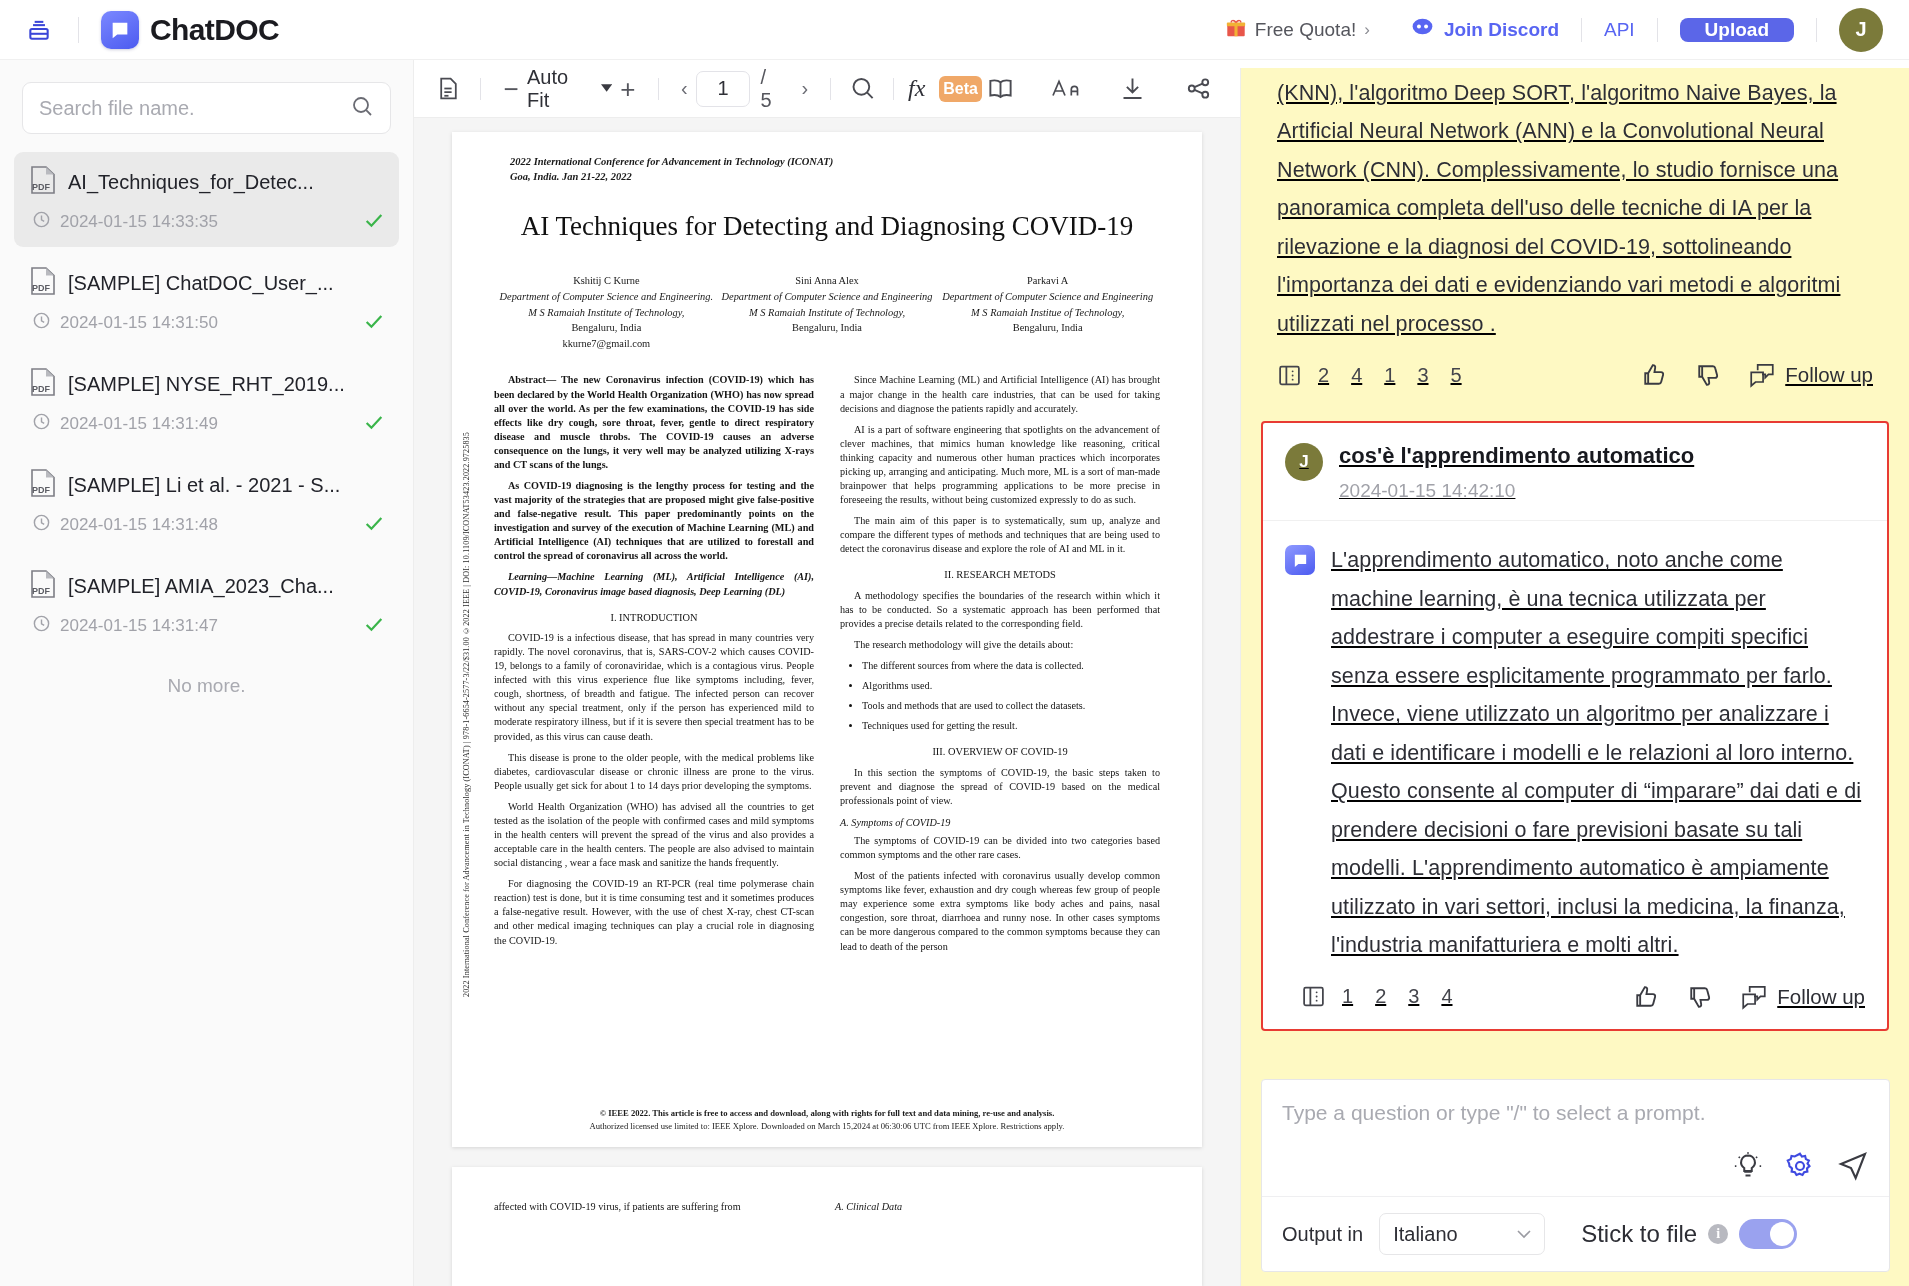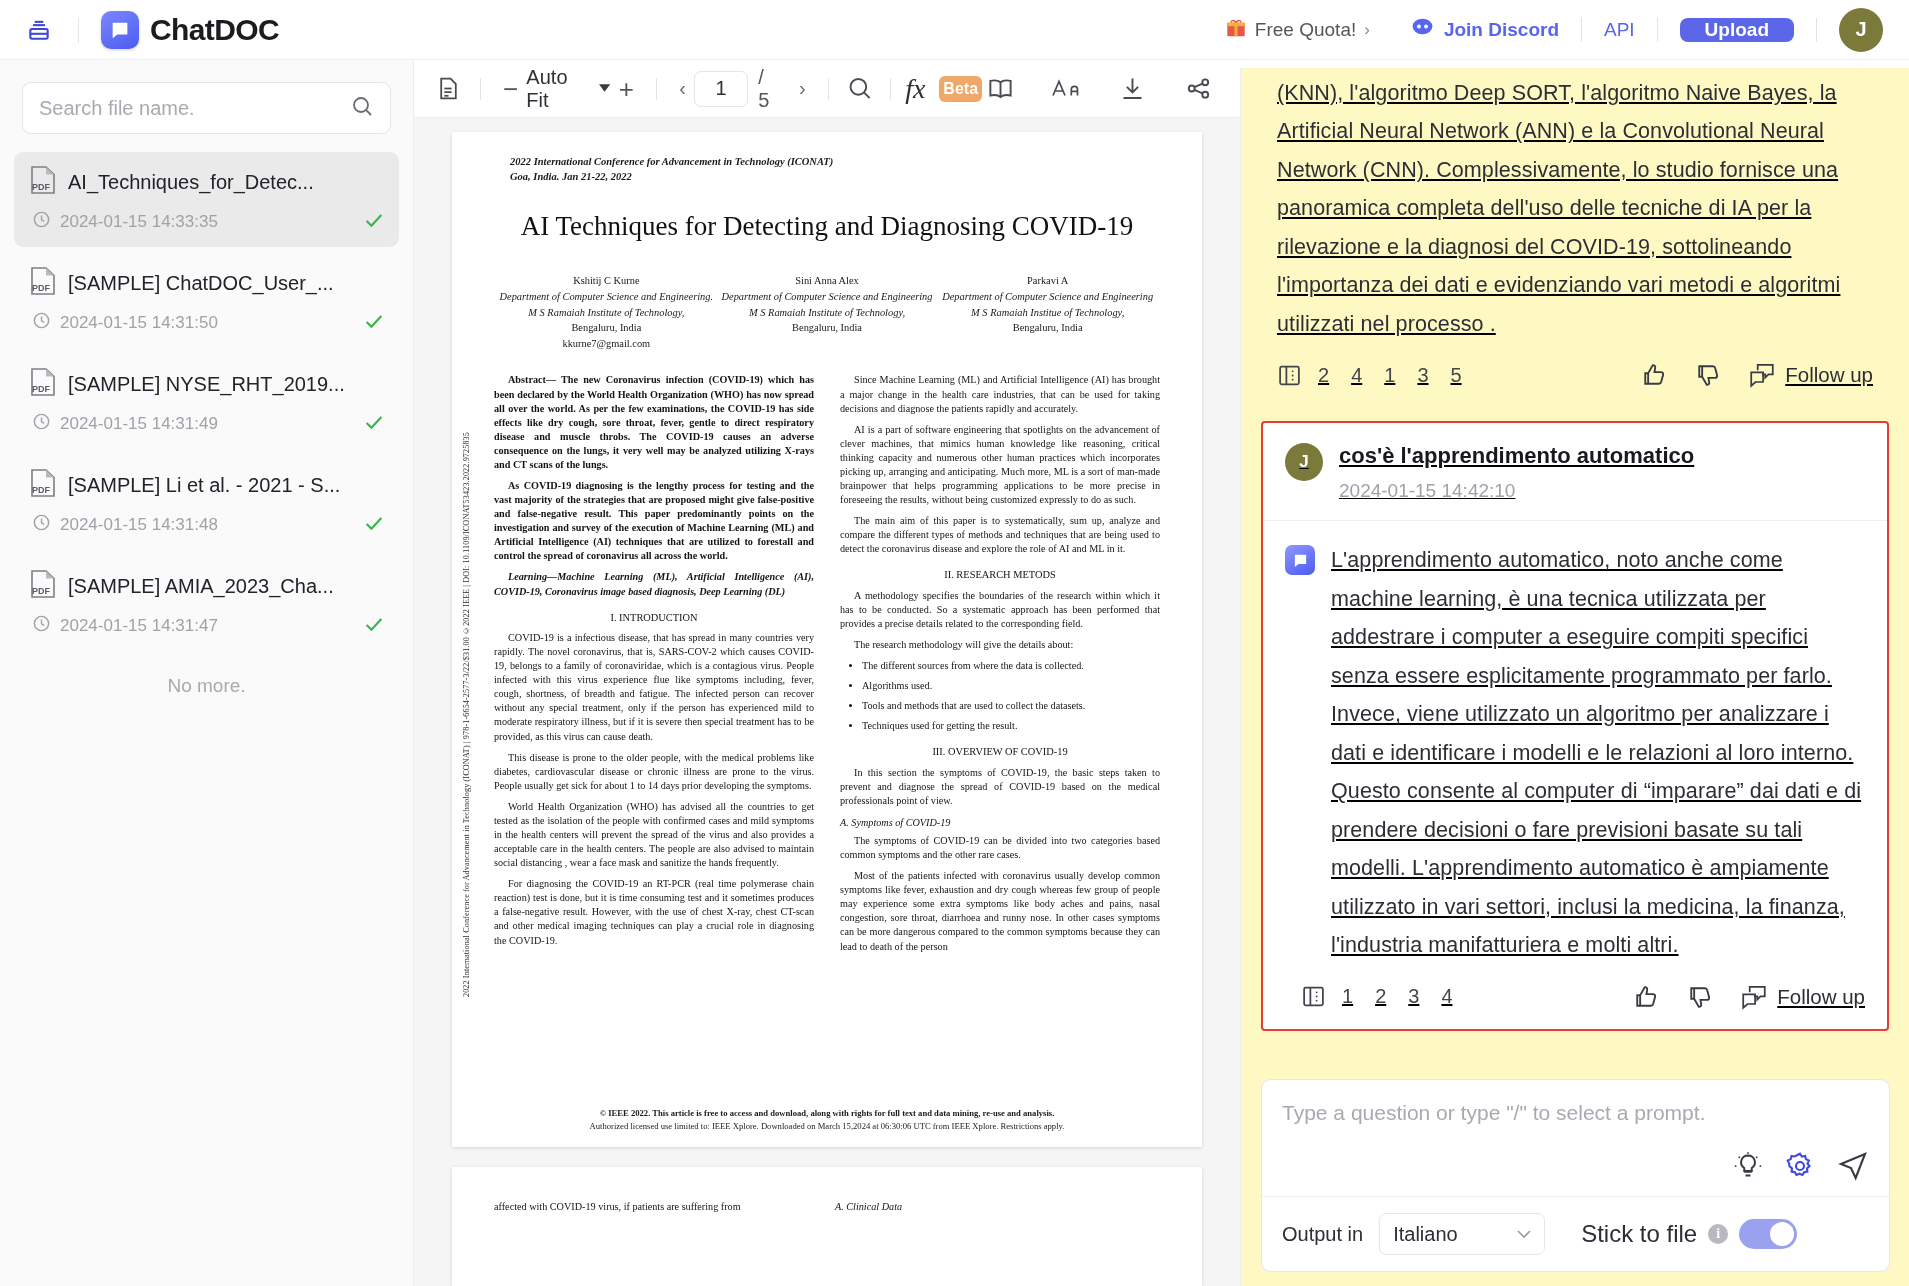--- a/index.html
+++ b/index.html
@@ -94,21 +94,21 @@
   .tdiv { width:1px; height:22px; background:#e3e3e8; margin: 0 14px; }
   .zoom-lab { font-size: 20px; color: #2f3037; cursor:pointer; display:flex; align-items:center; gap:9px; }
   .pm { font-size: 26px; color: #55565d; width: 34px; text-align:center; cursor:pointer; line-height:1; }
   .pagebox {
     width: 58px; height: 36px; border: 1px solid #e3e3e8; border-radius: 7px;
     display:flex; align-items:center; justify-content:center;
     font-size: 20px; color: #2f3037; background:#fff; cursor: text;
   }
   .pagetot { font-size: 20px; color: #55565d; margin: 0 12px 0 10px; }
   .arrow { font-size: 20px; color: #6a6b73; cursor:pointer; padding: 0 8px; }
-  .fx { font-size: 28px; font-style: italic; color: #2f3037; font-family:"Liberation Serif",serif; cursor:pointer; }
+  .fx { font-size: 24px; font-style: italic; color: #2f3037; font-family:"Liberation Serif",serif; cursor:pointer; }
   .beta {
     background: #f0a868; color: #fff; font-size: 16px; font-weight: 600;
     padding: 4px 4px; border-radius: 6px; margin-left: 14px;
   }
   .tool-right { margin-left: auto; display:flex; align-items:center; gap: 30px; padding-right: 6px;}
 
   .pdfscroll {
     height: 1168px; overflow: hidden; padding: 14px 0 0 0;
     display:flex; flex-direction: column; align-items:center; background:#f5f5f5;
   }
@@ -186,21 +186,21 @@
     width: 30px; height: 30px; border-radius: 7px; flex: 0 0 auto; margin-top: 4px;
     background: linear-gradient(150deg,#8e99ff 0%, #4c5bf0 100%);
     display:flex; align-items:center; justify-content:center;
   }
   .a-text { font-size: 21.5px; line-height: 1.79; color: #2d2e35; letter-spacing: .1px;}
   .qa-act { display:flex; align-items:center; padding: 14px 22px 18px 38px; }
 
   
   .composer {
     position: absolute; left: 20px; bottom: 22px; width: 629px;
-    border: 1px solid #e6e6e8; border-radius: 10px; background: #fff;
+    border: 1px solid #e6e6e8; border-radius: 4px; background: #fff;
   }
   .ta-wrap { padding: 18px 20px 12px 20px; }
   .ta {
     width: 100%; border: none; outline: none; resize: none; background: transparent;
     font-size: 21px; color:#2d2e35; font-family:"Liberation Sans", sans-serif;
     height: 30px; line-height:30px;
   }
   .ta::placeholder { color: #a9aab1; }
   .ta-icons { display:flex; justify-content:flex-end; align-items:center; gap: 22px; padding: 6px 20px 14px 0; }
   .ta-icons > div { cursor:pointer; display:flex; }

